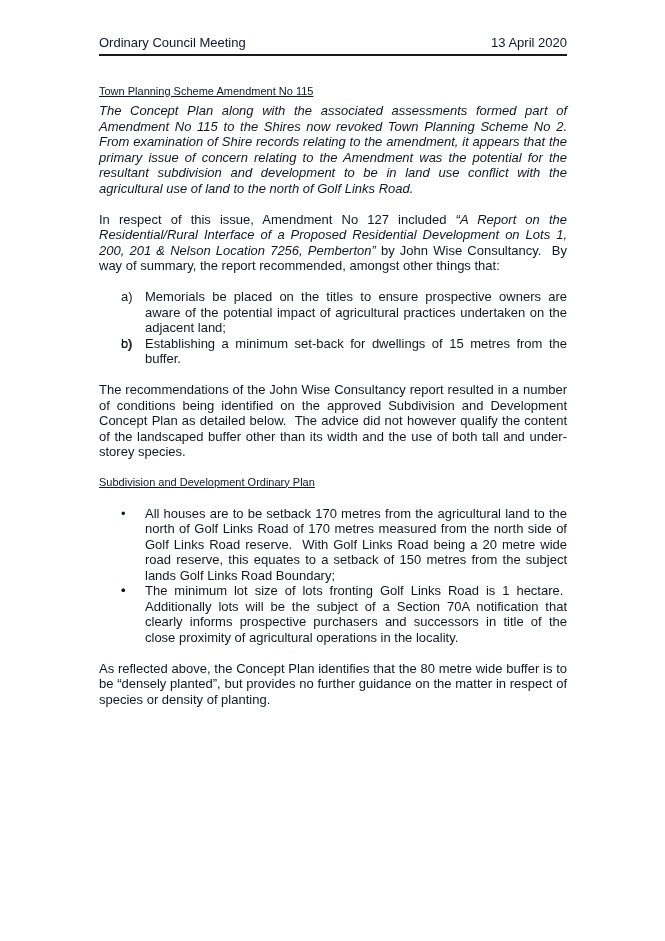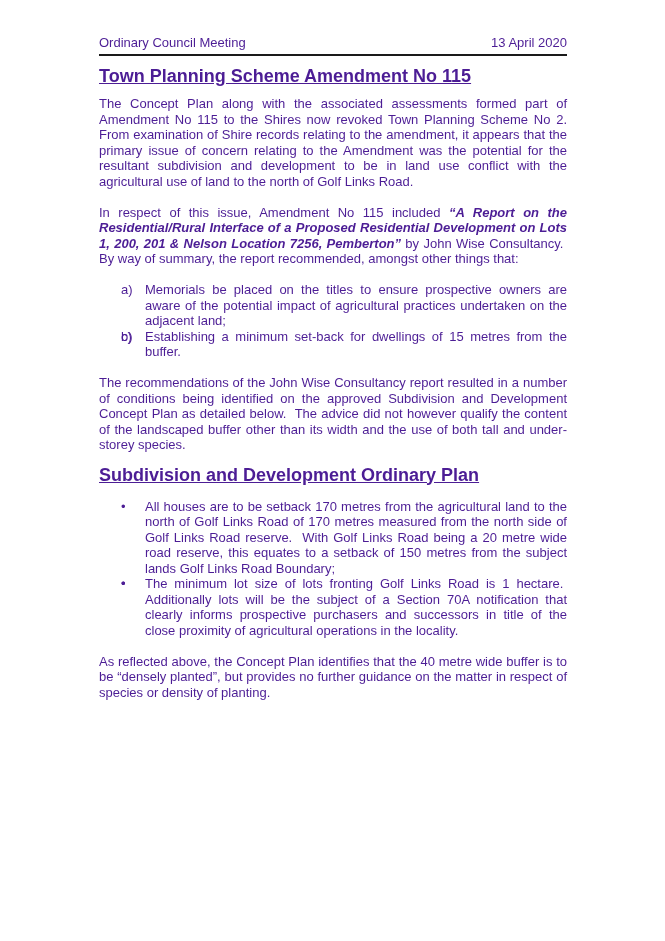--- a/index.html
+++ b/index.html
@@ -5,86 +5,87 @@
   html, body {
     margin: 0;
     padding: 0;
     background: #ffffff;
   }
   .page {
     position: relative;
     width: 665px;
     height: 941px;
     background: #ffffff;
-    color: #4c1d95;
+    color: #0f172a;
     font-family: "Liberation Sans", "DejaVu Sans", sans-serif;
     font-size: 13px;
     line-height: 15.5px;
     overflow: hidden;
   }
   .content {
     padding: 0 98px 0 99px;
   }
   .doc-header {
     display: flex;
     justify-content: space-between;
     align-items: flex-end;
     margin-top: 35px;
     padding-bottom: 3px;
     border-bottom: 2px solid #1a1a1a;
   }
   .heading {
-    margin: 13px 0 0 0;
-    font-size: 18px;
-    font-weight: bold;
+    margin: 28px 0 0 0;
+    font-size: 11px;
+    font-weight: normal;
     text-decoration: underline;
   }
   .heading.h2 {
     margin-top: 15px;
   }
   p {
     margin: 15.5px 0 0 0;
     text-align: justify;
   }
   p.tight {
-    margin-top: 12px;
+    margin-top: 4px;
+    font-style: italic;
   }
   ul.doc-list {
     list-style: none;
     margin: 15.5px 0 0 0;
     padding: 0;
   }
   ul.doc-list li {
     position: relative;
     padding-left: 46px;
     text-align: justify;
   }
   ul.doc-list li .marker {
     position: absolute;
     left: 22px;
     top: 0;
   }
-  .italic { font-style: italic; font-weight: bold; }
+  .italic { font-style: italic; }
 </style>
 </head>
 <body>
 
 <div class="page">
   <div class="content">
 
     <div class="doc-header">
       <span>Ordinary Council Meeting</span>
       <span>13 April 2020</span>
     </div>
 
     <h3 class="heading">Town Planning Scheme Amendment No 115</h3>
 
     <p class="tight">The Concept Plan along with the associated assessments formed part of Amendment No 115 to the Shires now revoked Town Planning Scheme No 2. From examination of Shire records relating to the amendment, it appears that the primary issue of concern relating to the Amendment was the potential for the resultant subdivision and development to be in land use conflict with the agricultural use of land to the north of Golf Links Road.</p>
 
-    <p><span>In respect of this issue, Amendment No 115 included </span><span class="italic">“A Report on the Residential/Rural Interface of a Proposed Residential Development on Lots 1, 200, 201 &amp; Nelson Location 7256, Pemberton”</span><span> by John Wise Consultancy.&nbsp; By way of summary, the report recommended, amongst other things that:</span></p>
+    <p><span>In respect of this issue, Amendment No 127 included </span><span class="italic">“A Report on the Residential/Rural Interface of a Proposed Residential Development on Lots 1, 200, 201 &amp; Nelson Location 7256, Pemberton”</span><span> by John Wise Consultancy.&nbsp; By way of summary, the report recommended, amongst other things that:</span></p>
 
     <ul class="doc-list">
       <li>
         <span class="marker">a)</span>
         <span>Memorials be placed on the titles to ensure prospective owners are aware of the potential impact of agricultural practices undertaken on the adjacent land;</span>
       </li>
       <li>
         <span class="marker">b)</span>
       </li>
       <li>
@@ -105,16 +106,16 @@
       </li>
       <li>
         <span class="marker">•</span>
       </li>
       <li>
         <span class="marker">•</span>
         <span>The minimum lot size of lots fronting Golf Links Road is 1 hectare.&nbsp; Additionally lots will be the subject of a Section 70A notification that clearly informs prospective purchasers and successors in title of the close proximity of agricultural operations in the locality.</span>
       </li>
     </ul>
 
-    <p>As reflected above, the Concept Plan identifies that the 40 metre wide buffer is to be “densely planted”, but provides no further guidance on the matter in respect of species or density of planting.</p>
+    <p>As reflected above, the Concept Plan identifies that the 80 metre wide buffer is to be “densely planted”, but provides no further guidance on the matter in respect of species or density of planting.</p>
 
   </div>
 </div>
 
 </body></html>

